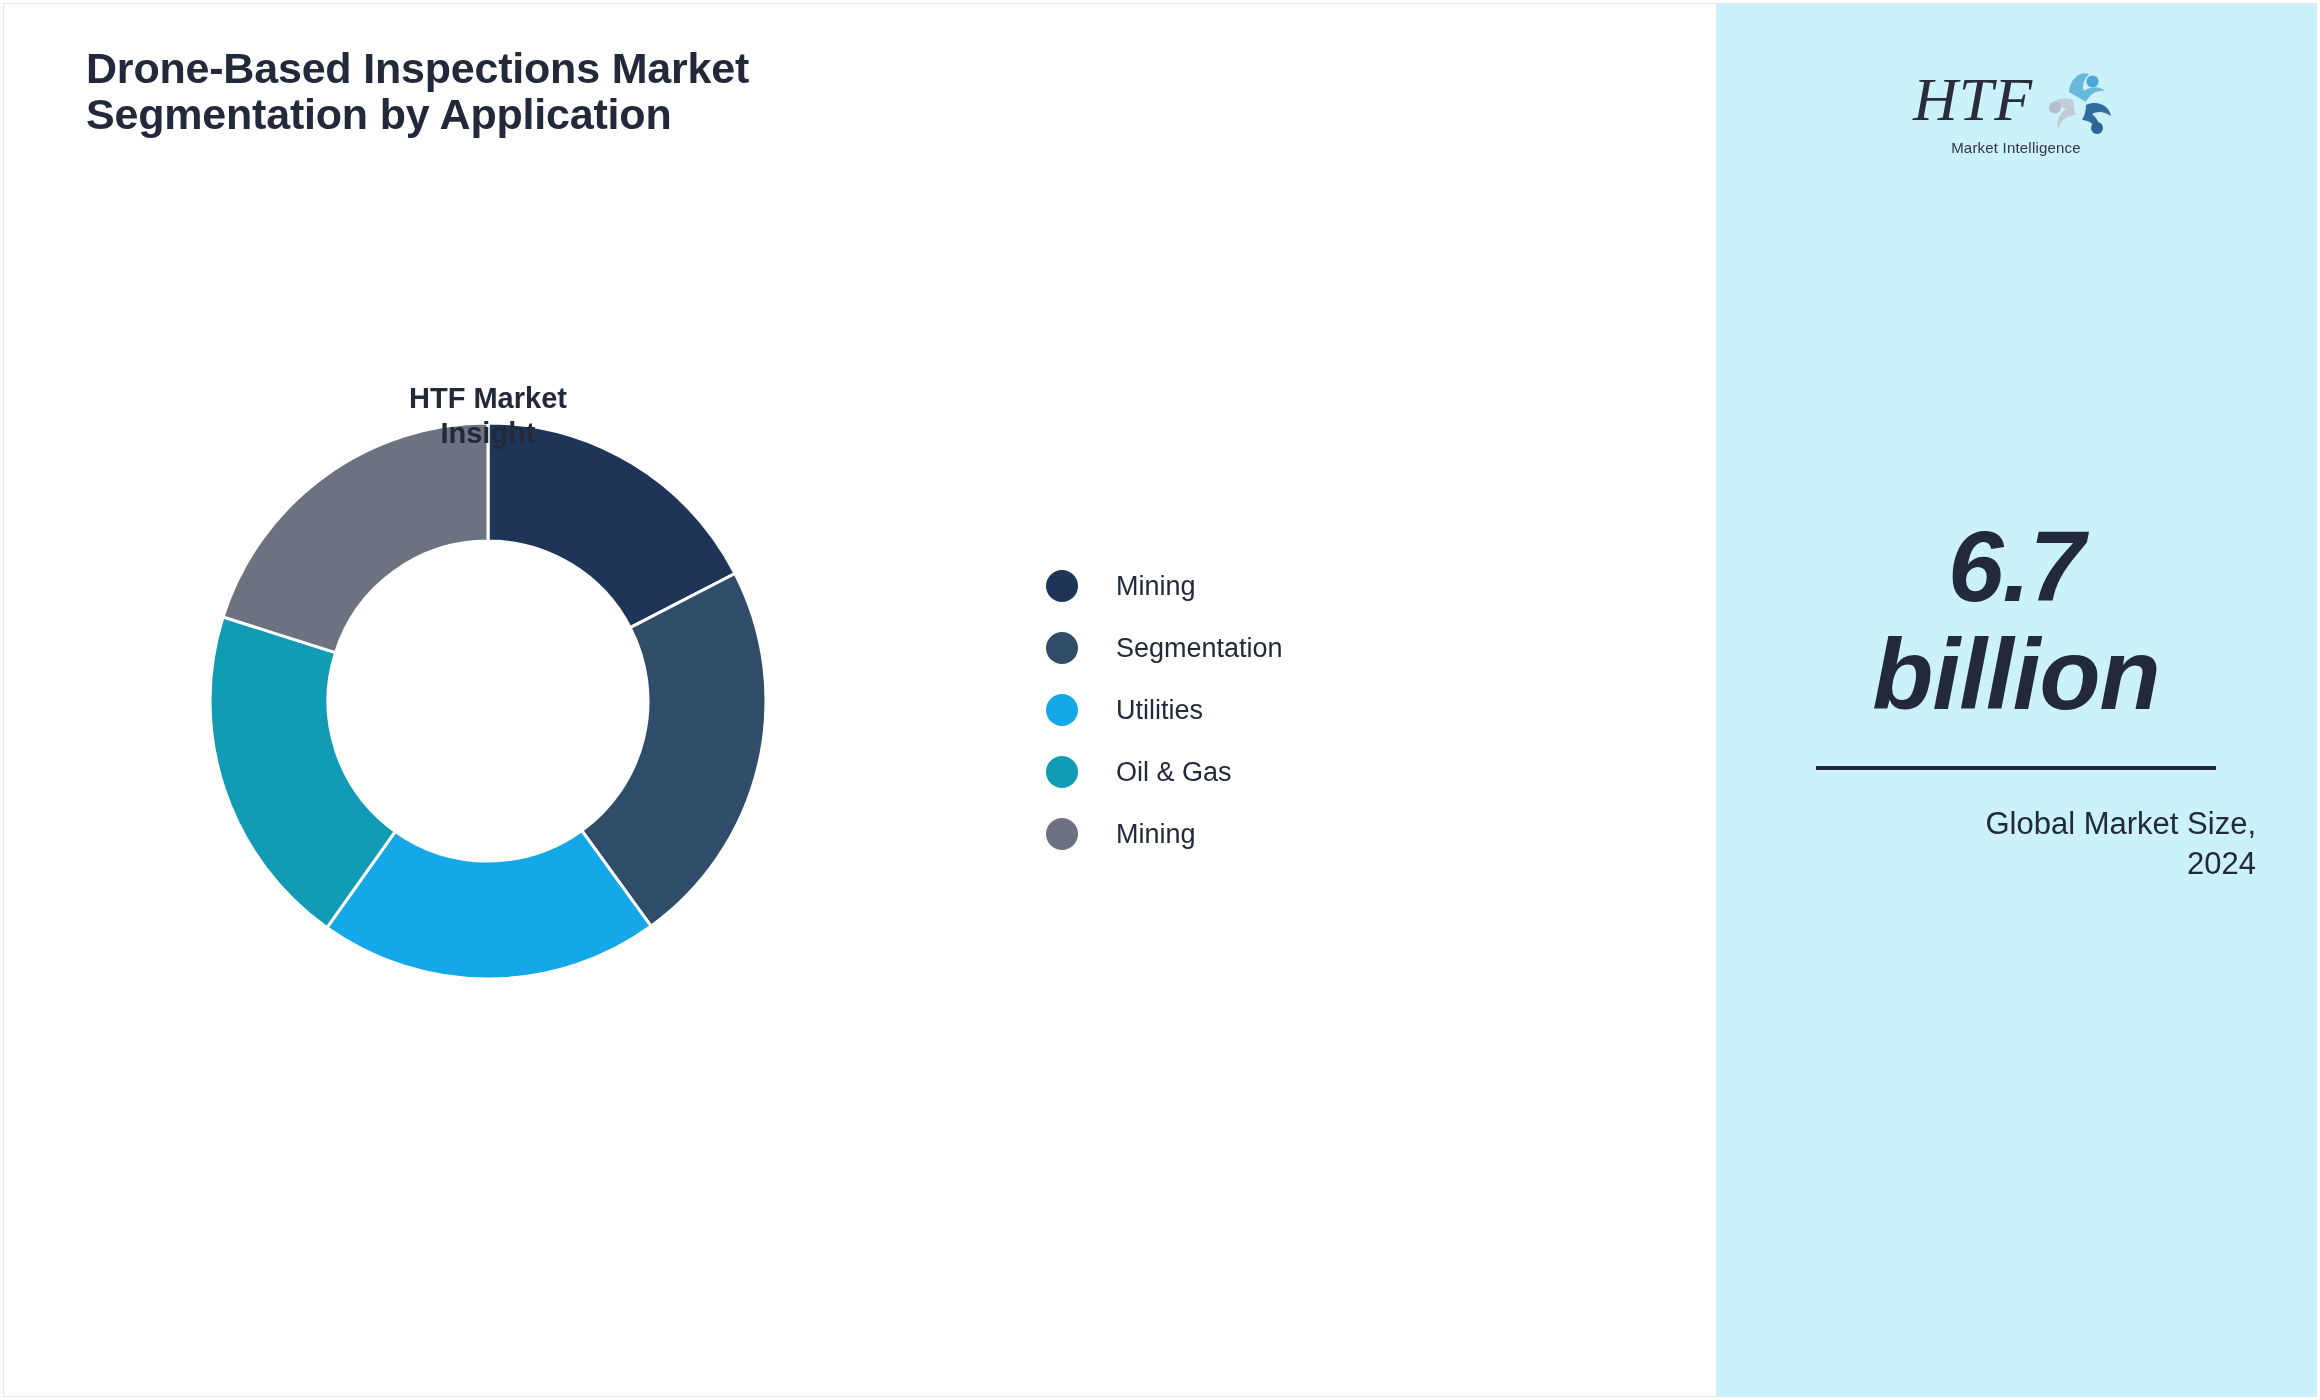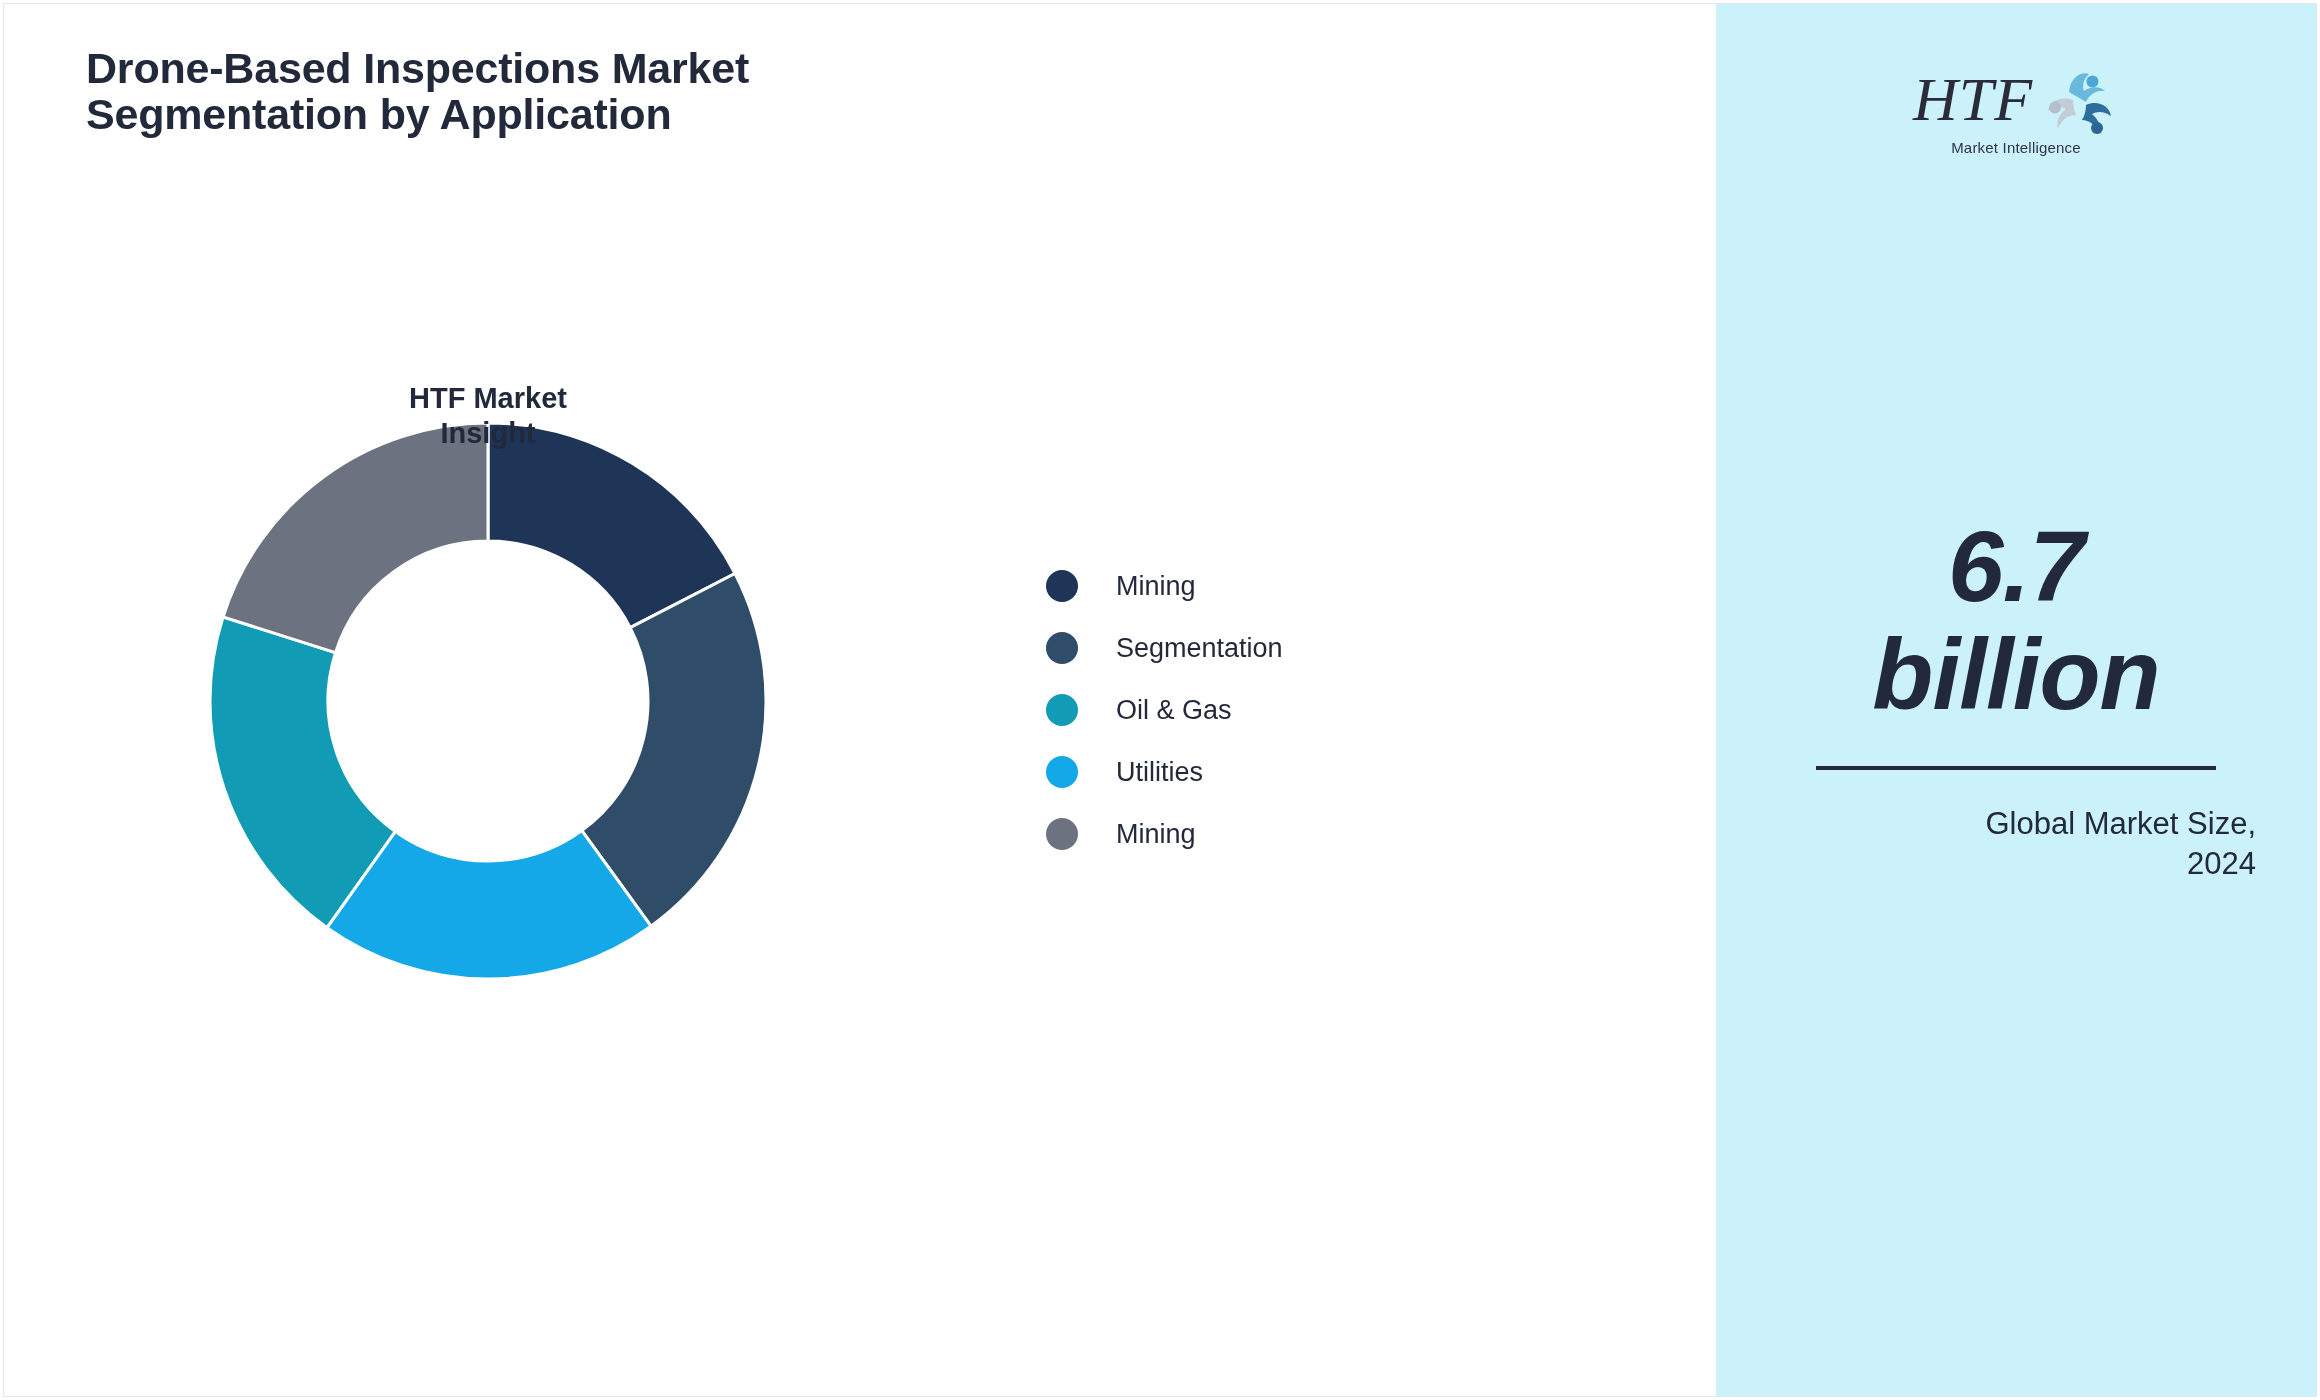--- a/index.html
+++ b/index.html
@@ -188,26 +188,26 @@
       <div class="legend" id="legend">
           <div class="legend-item">
             <span class="legend-swatch" style="background: rgb(30, 53, 88);"></span>
             <span class="legend-label">Mining</span>
           </div>
           <div class="legend-item">
             <span class="legend-swatch" style="background: rgb(47, 76, 104);"></span>
             <span class="legend-label">Segmentation</span>
           </div>
           <div class="legend-item">
+            <span class="legend-swatch" style="background: rgb(21, 168, 232);"></span>
+            <span class="legend-label">Utilities</span>
+          </div>
+          <div class="legend-item">
             <span class="legend-swatch" style="background: rgb(17, 155, 181);"></span>
             <span class="legend-label">Oil &amp; Gas</span>
-          </div>
-          <div class="legend-item">
-            <span class="legend-swatch" style="background: rgb(21, 168, 232);"></span>
-            <span class="legend-label">Utilities</span>
           </div>
           <div class="legend-item">
             <span class="legend-swatch" style="background: rgb(108, 114, 128);"></span>
             <span class="legend-label">Mining</span>
           </div>
         </div>
 
     </div>
 
     <div class="sidebar">

